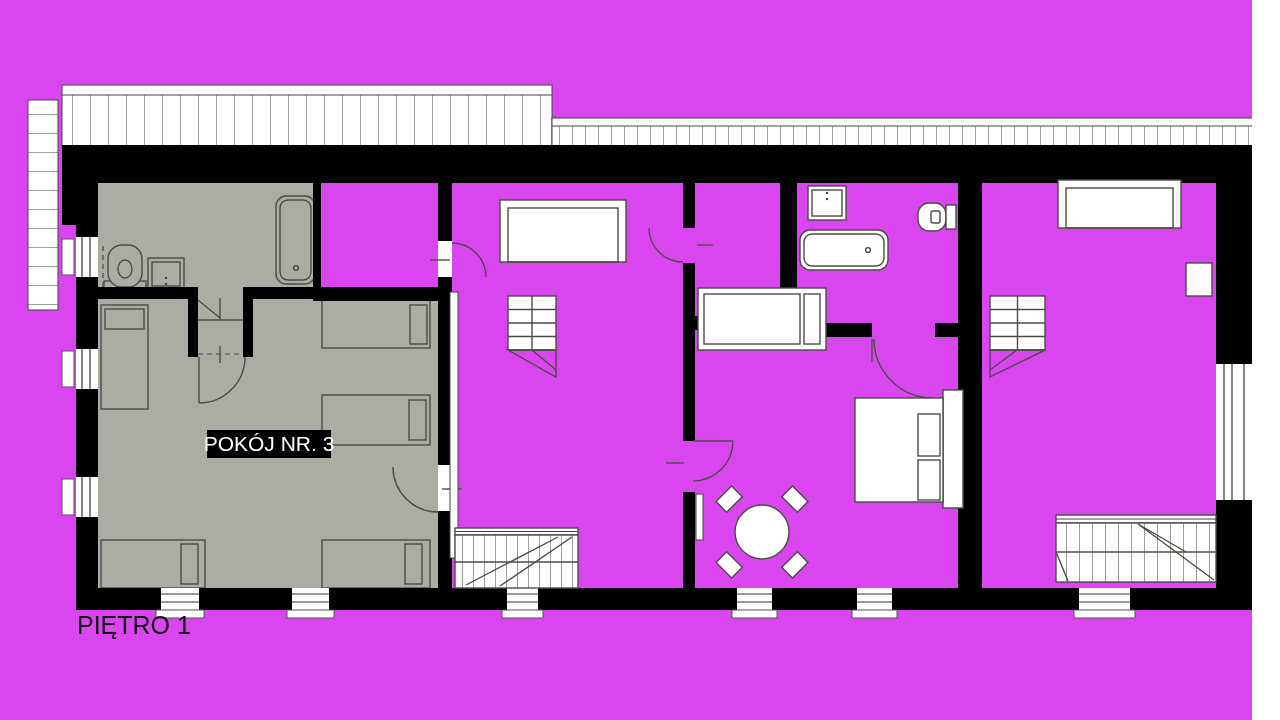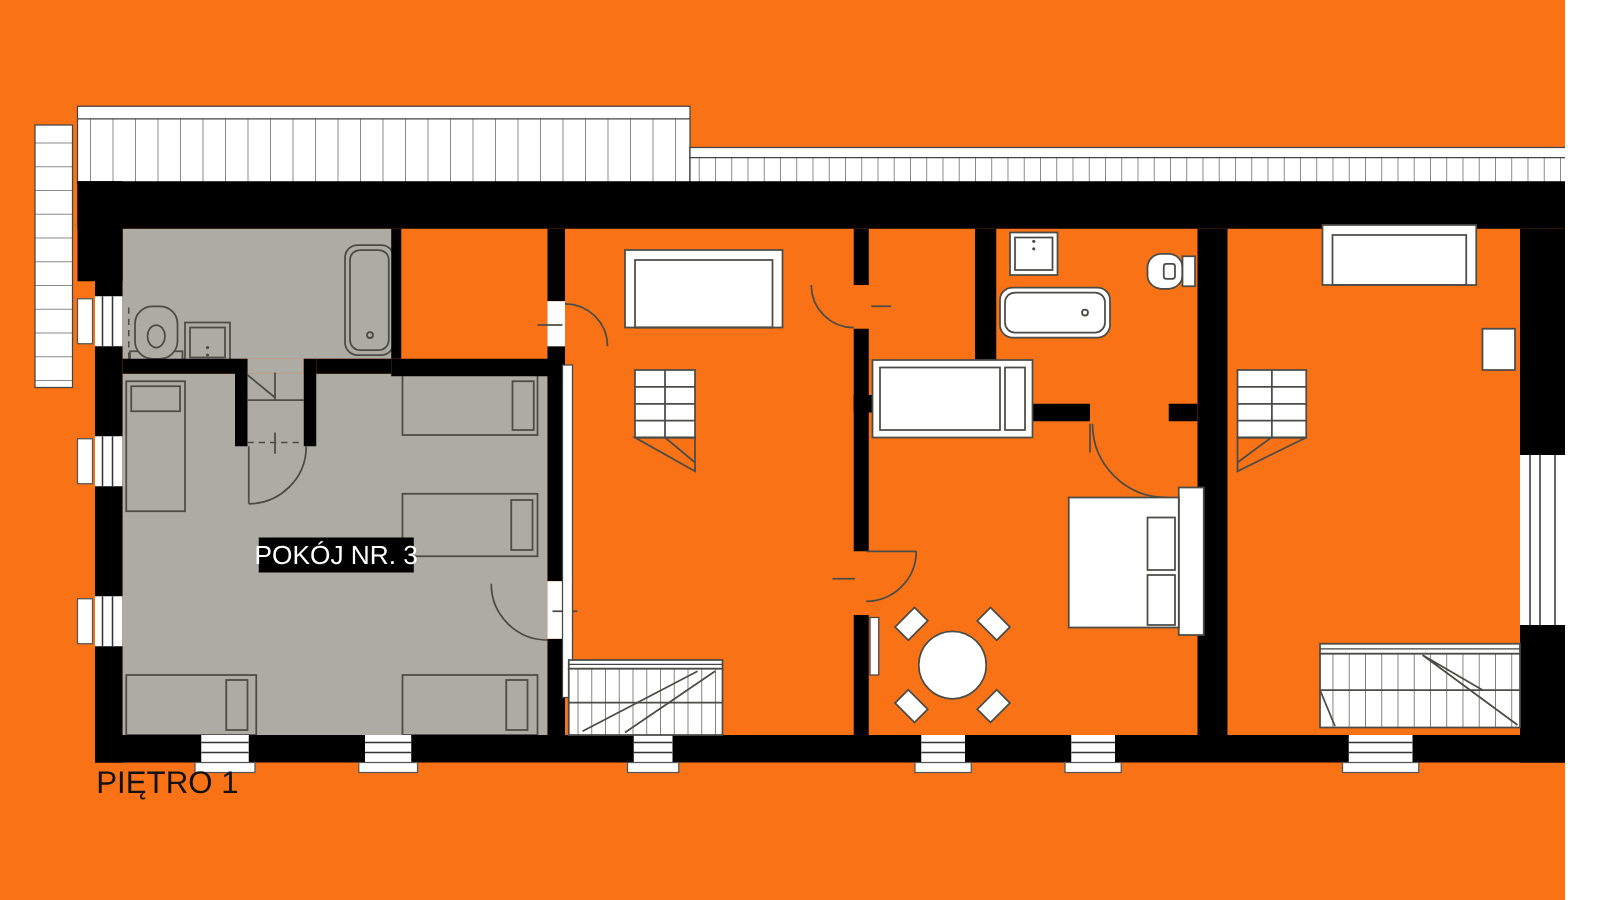--- a/index.html
+++ b/index.html
@@ -1,16 +1,16 @@
 <!DOCTYPE html>
 <html><head>
 <meta charset="utf-8">
 <style>
   html,body{margin:0;padding:0;background:#fff;}
-  .stage{position:relative;width:1252px;height:720px;background:#f97316;overflow:hidden;
+  .stage{position:relative;width:1252px;height:720px;background:#d946ef;overflow:hidden;
          font-family:"Liberation Sans", sans-serif;}
   svg{position:absolute;left:0;top:0;}
   .wall{fill:#000;stroke:none;}
   .grayfill{fill:#ACACA4;stroke:none;}
   .f{fill:none;stroke:#4C4C47;stroke-width:1.4;}
   .fw{fill:#fff;stroke:#4C4C47;stroke-width:1.4;}
   .fg{fill:#ACACA4;stroke:#4C4C47;stroke-width:1.4;}
   .thin{fill:#fff;stroke:#444;stroke-width:1;}
   .tl{stroke:#444;stroke-width:1;fill:none;}
   .winbox{fill:#fff;stroke:none;}

